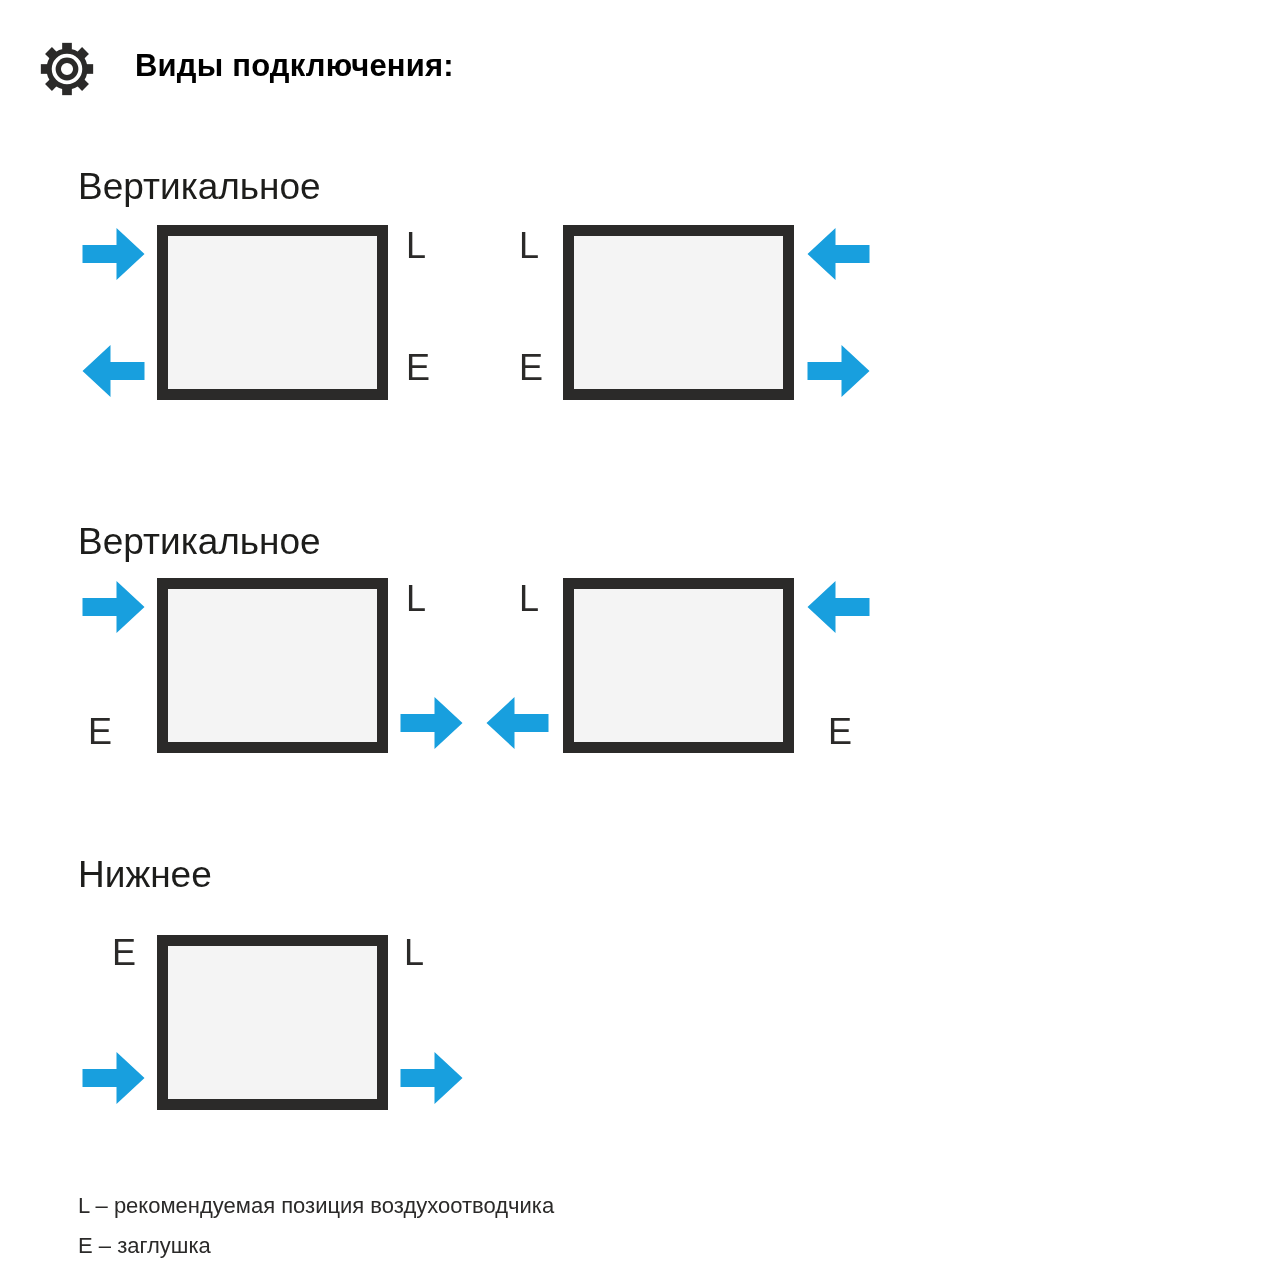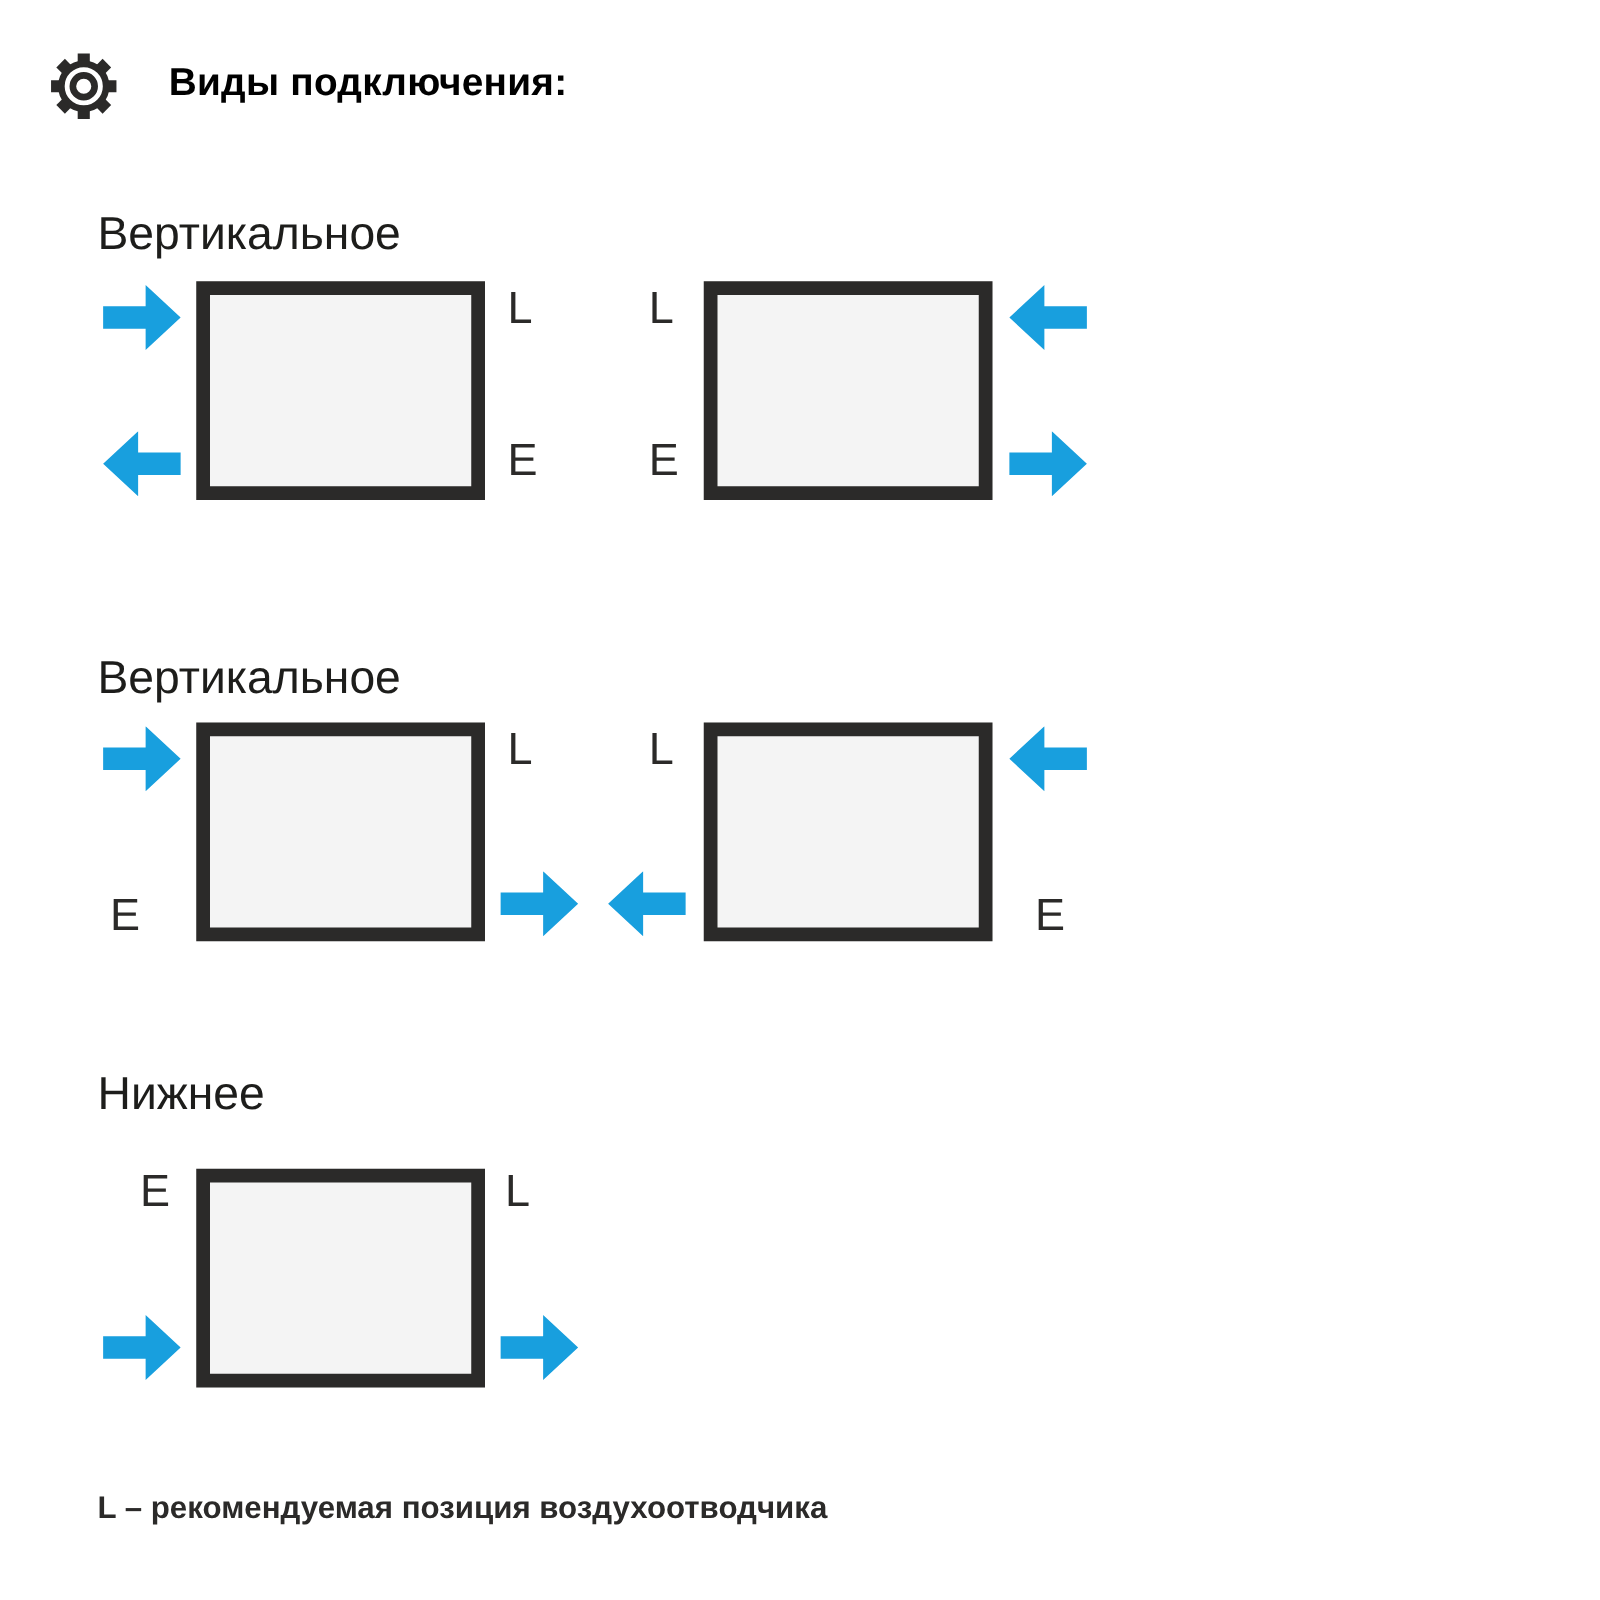--- a/index.html
+++ b/index.html
@@ -31,21 +31,21 @@
   .arrow svg{display:block;width:100%;height:100%;}
   .arrow svg polygon{fill:#189fde;}
   .flip{transform:scaleX(-1);}
   .pt-label{
     position:absolute;
     font-size:36px;font-weight:400;color:#2b2a29;
     line-height:40px;
   }
   .legend{
     position:absolute;left:78px;top:1186px;
-    font-size:25px;color:#2b2a29;line-height:40px;font-weight:bold;
+    font-size:22px;color:#2b2a29;line-height:40px;
   }
   .legend div{white-space:nowrap;}
 </style>
 </head>
 <body>
 
 <div id="canvas">
 
   <div class="gear">
     <svg viewBox="0 0 64 64">
@@ -138,15 +138,16 @@
       </svg>
   </div>
   <div class="arrow" style="left:400px;top:1052px;">
     <svg viewBox="0 0 62 52">
         <polygon points="0,17 34,17 34,0 62,26 34,52 34,35 0,35"></polygon>
       </svg>
   </div>
 
   <div class="legend">
     <div>L – рекомендуемая позиция воздухоотводчика</div>
+    <div>E – заглушка</div>
   </div>
 
 </div>
 
 </body></html>

